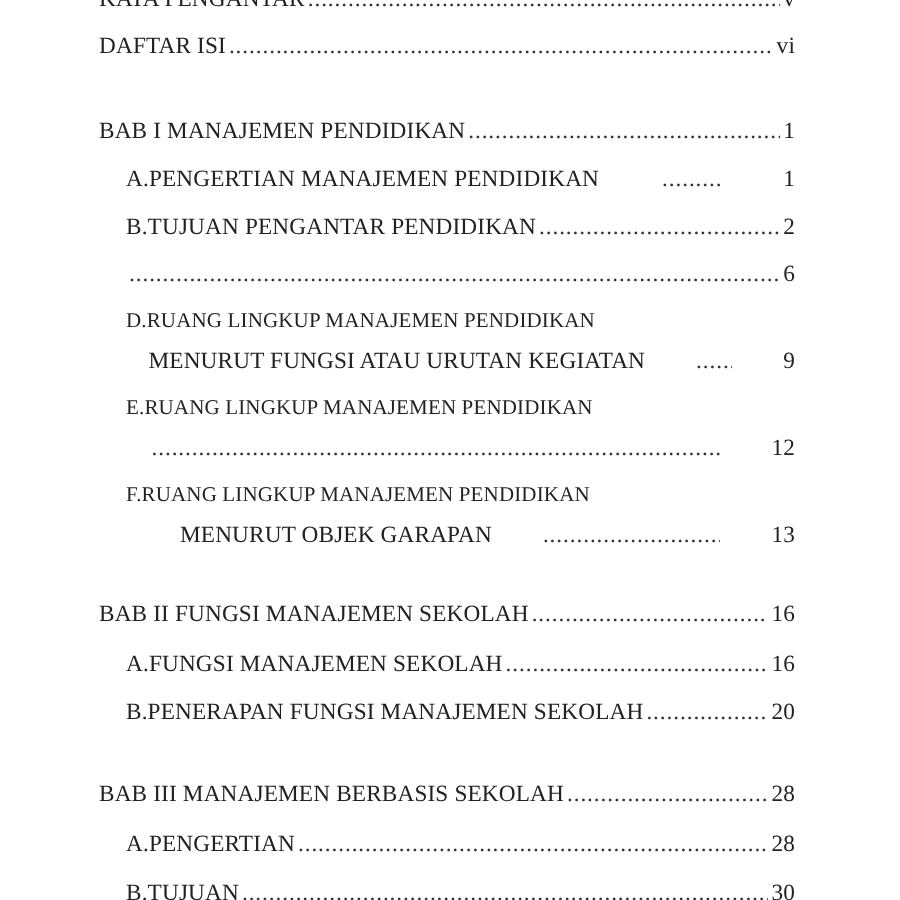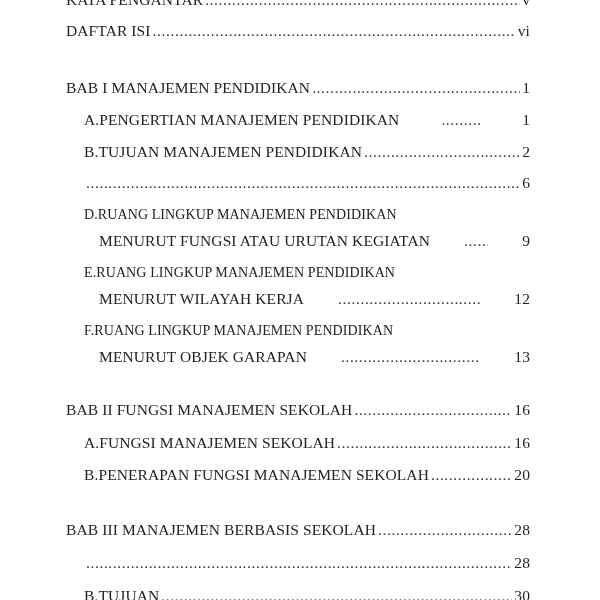--- a/index.html
+++ b/index.html
@@ -56,46 +56,45 @@
     <span class="page">1</span>
   </div>
 
   <div class="toc-line lvl1" style="top:110px;gap:40px;">
     <span class="label">A.PENGERTIAN MANAJEMEN PENDIDIKAN </span>
     <span class="leader"></span>
     <span class="page">1</span>
   </div>
 
   <div class="toc-line lvl1" style="top:142px;">
-    <span class="label">B.TUJUAN MANAJEMEN PENDIDIKAN</span>
+    <span class="label">B.TUJUAN PENGANTAR PENDIDIKAN</span>
     <span class="leader"></span>
     <span class="page">2</span>
   </div>
 
   <div class="toc-line lvl1" style="top:173px;">
     <span class="leader"></span>
     <span class="page">6</span>
   </div>
 
   <div class="toc-plain lvl1" style="top:205px;">D.RUANG LINGKUP MANAJEMEN PENDIDIKAN</div>
   <div class="toc-line lvl2" style="top:231px;">
     <span class="label">MENURUT FUNGSI ATAU URUTAN KEGIATAN</span>
     <span class="leader"></span>
     <span class="page">9</span>
   </div>
 
   <div class="toc-plain lvl1" style="top:263px;">E.RUANG LINGKUP MANAJEMEN PENDIDIKAN</div>
   <div class="toc-line lvl2" style="top:289px;">
-    <span class="label">MENURUT WILAYAH KERJA</span>
     <span class="leader"></span>
     <span class="page">12</span>
   </div>
 
   <div class="toc-plain lvl1" style="top:321px;">F.RUANG LINGKUP MANAJEMEN PENDIDIKAN</div>
-  <div class="toc-line lvl2" style="top:347px;">
+  <div class="toc-line lvl2" style="top:347px;margin-left:21px;">
     <span class="label">MENURUT OBJEK GARAPAN </span>
     <span class="leader"></span>
     <span class="page">13</span>
   </div>
 
   <div class="toc-line lvl0" style="top:400px;justify-content:center;">
     <span class="label">BAB II FUNGSI MANAJEMEN SEKOLAH </span>
     <span class="leader"></span>
     <span class="page">16</span>
   </div>
@@ -112,20 +111,21 @@
     <span class="page">20</span>
   </div>
 
   <div class="toc-line lvl0" style="top:520px;">
     <span class="label">BAB III  MANAJEMEN BERBASIS SEKOLAH</span>
     <span class="leader"></span>
     <span class="page">28</span>
   </div>
 
   <div class="toc-line lvl1" style="top:553px;">
+    <span class="label">A.PENGERTIAN </span>
     <span class="leader"></span>
     <span class="page">28</span>
   </div>
 
   <div class="toc-line lvl1" style="top:586px;">
     <span class="label">B.TUJUAN</span>
     <span class="leader"></span>
     <span class="page">30</span>
   </div>
 

